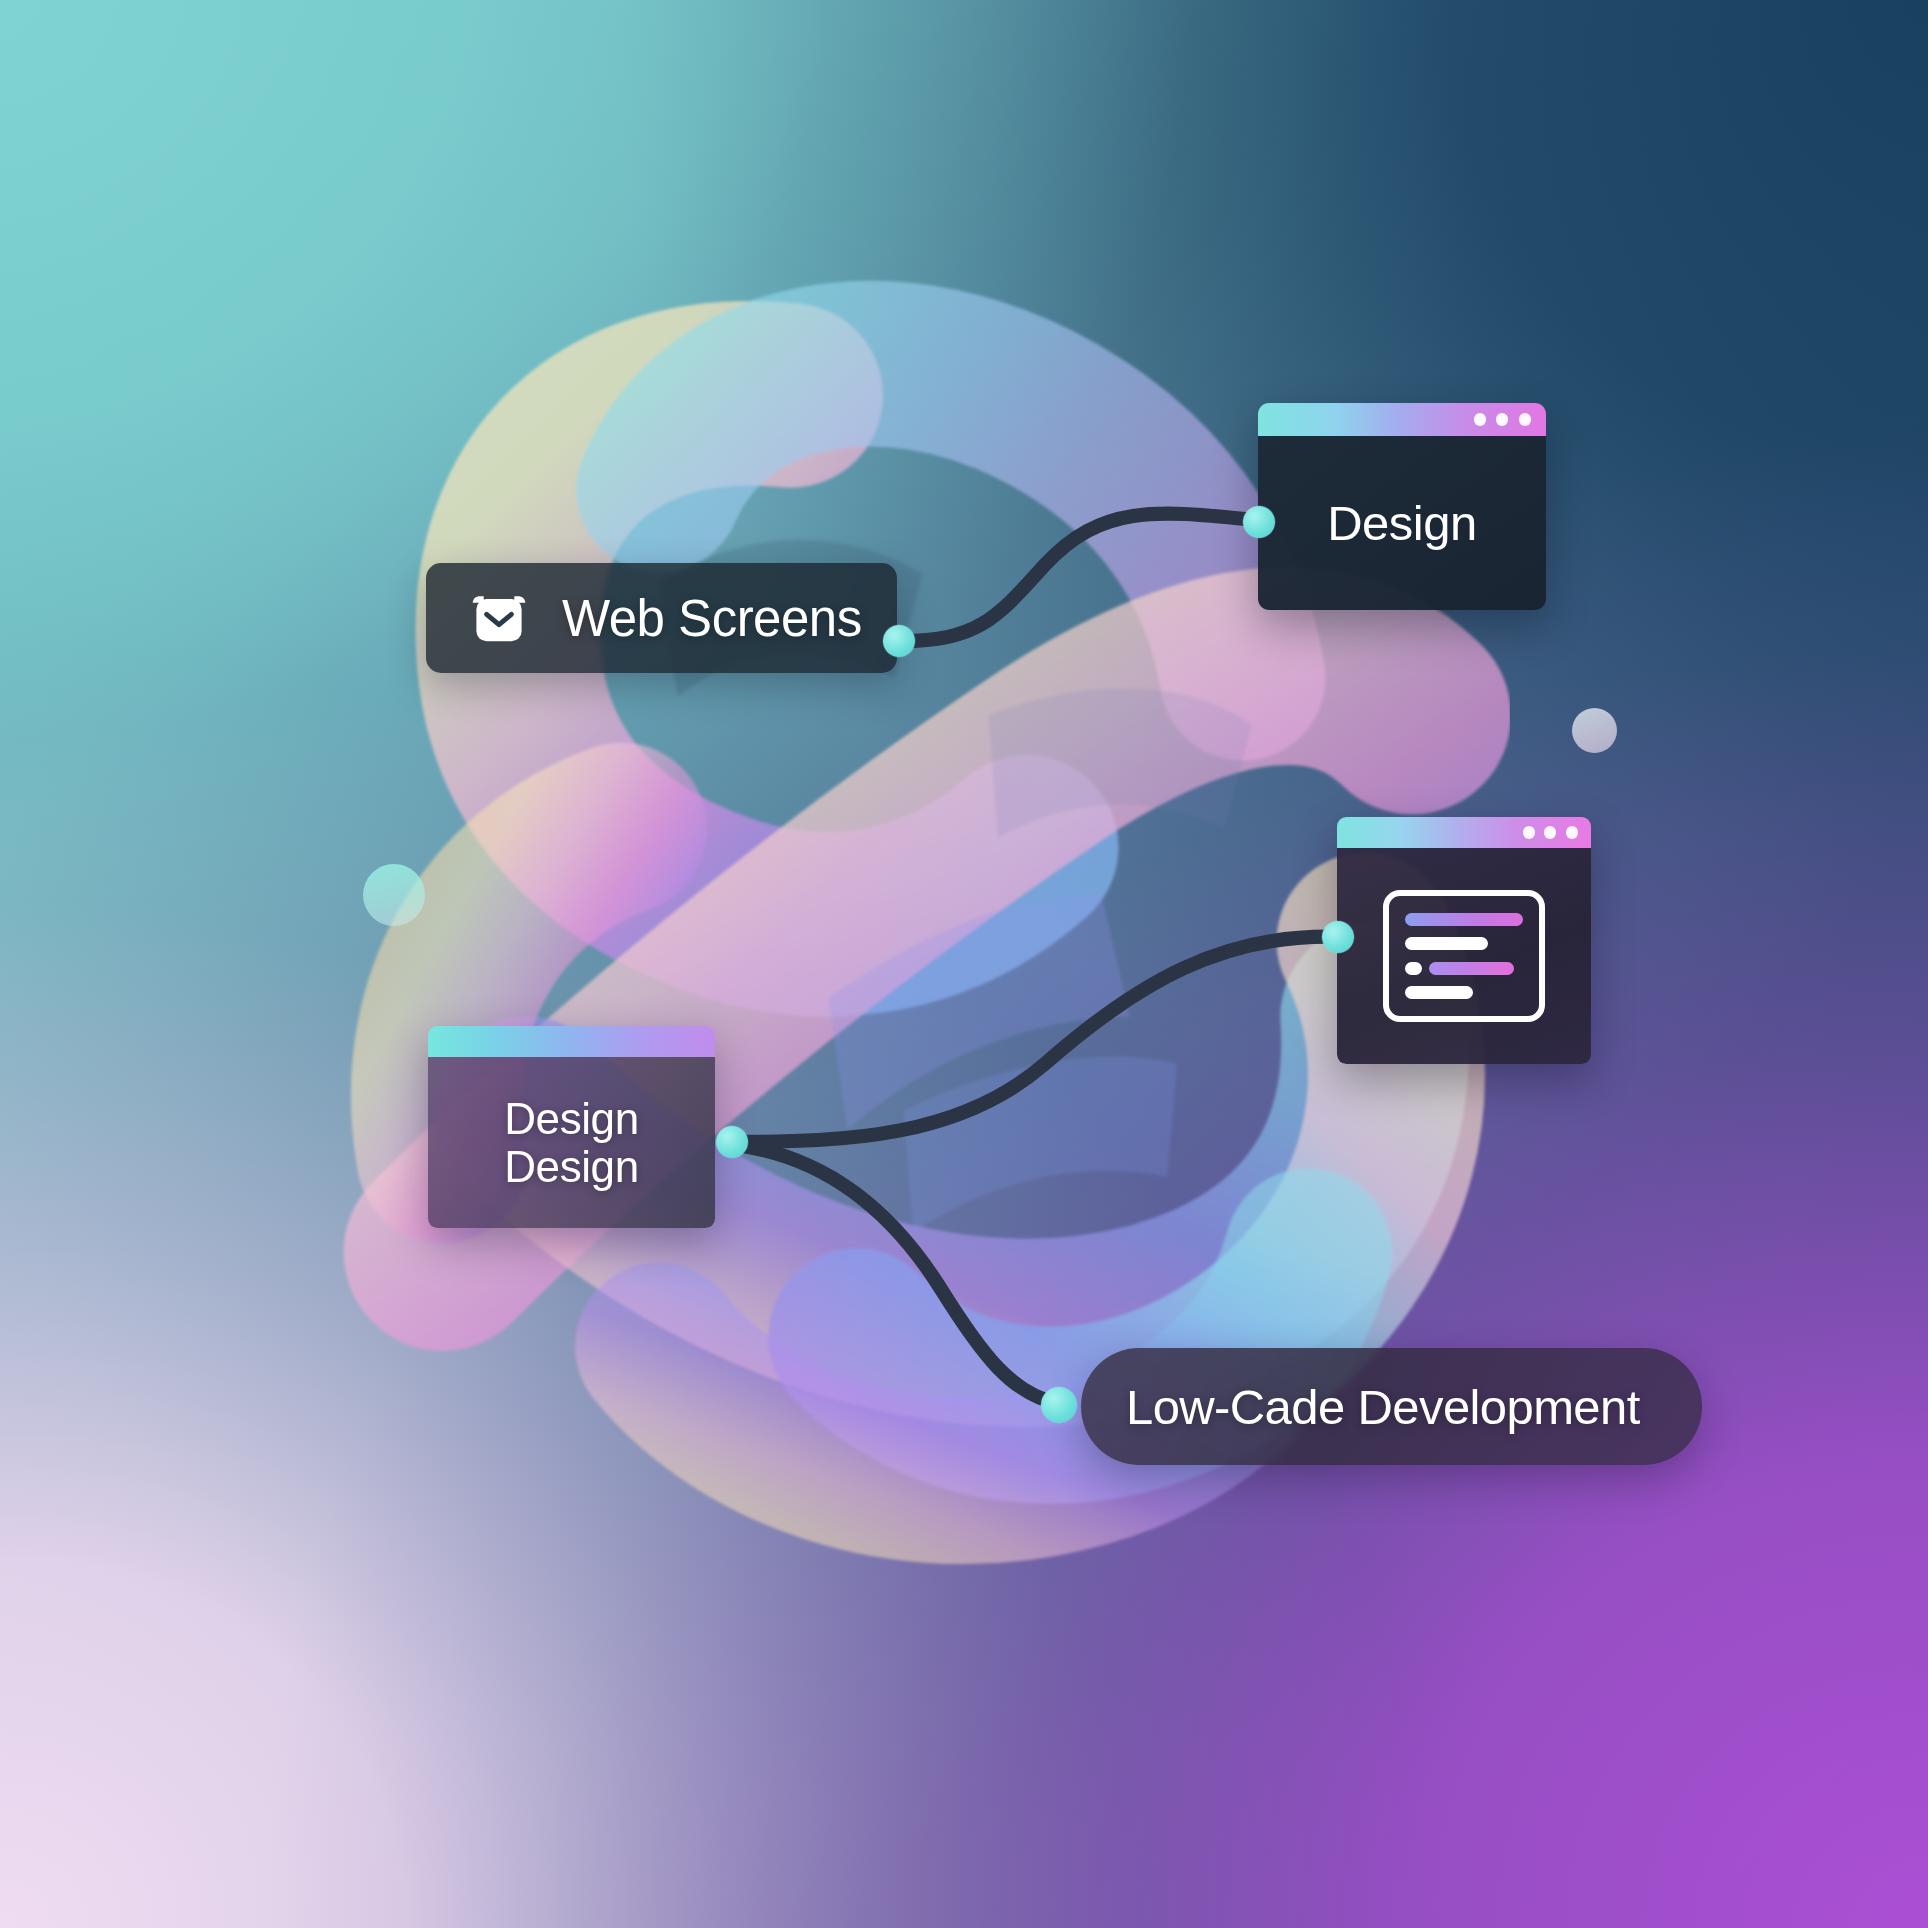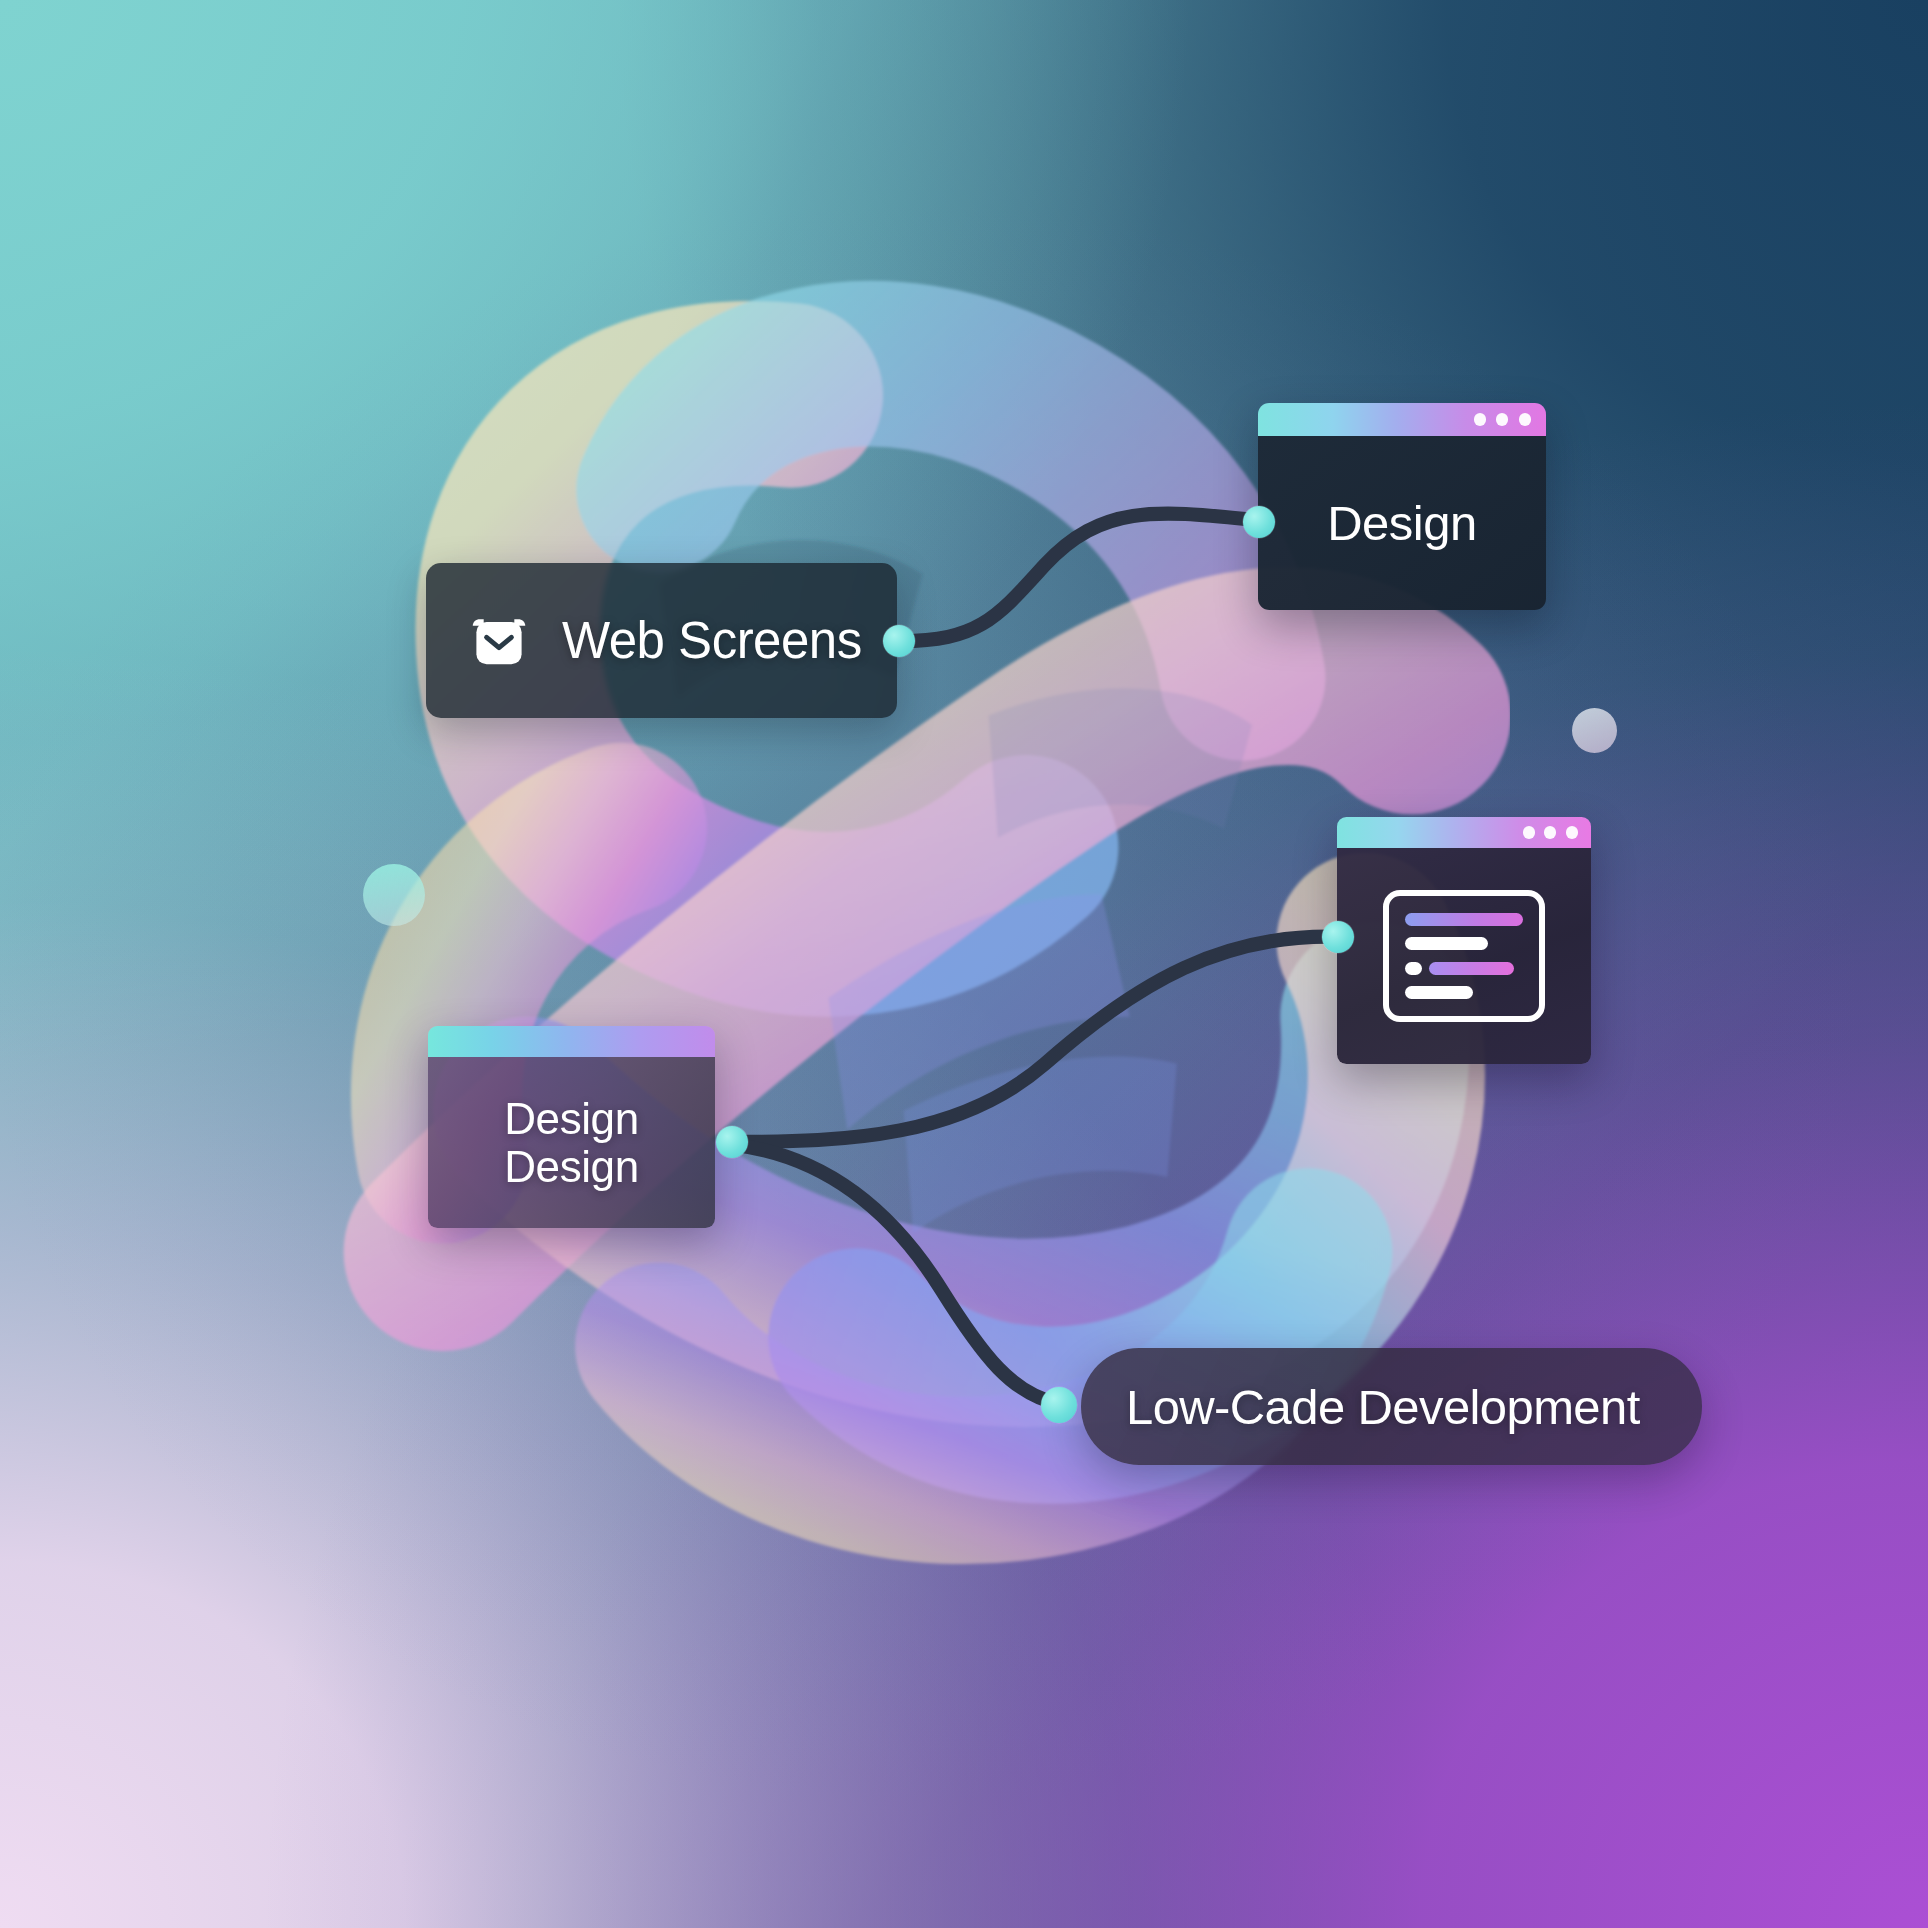--- a/index.html
+++ b/index.html
@@ -49,21 +49,21 @@
   .node { position:absolute; }
   .conn-dot {
     position:absolute; border-radius:50%;
     background:radial-gradient(circle at 35% 32%, #a8f4ee 0%, #6fe0dc 55%, #52cfd2 100%);
     box-shadow:0 0 0 0.5px rgba(255,255,255,0.25);
     z-index:6;
   }
 
   
   #node-web-screens {
-    left:426px; top:563px; width:471px; height:155px;
+    left:426px; top:563px; width:471px; height:110px;
     background:rgba(26,38,48,0.80);
     border-radius:15px;
     backdrop-filter:blur(2.8px);
     display:flex; align-items:center;
     padding-left:38px;
     box-shadow:0 13px 38px rgba(10,20,35,0.28);
   }
   #alarm-icon { width:70px; height:70px; flex:0 0 auto; }
   #web-screens-label {
     margin-left:28px;

